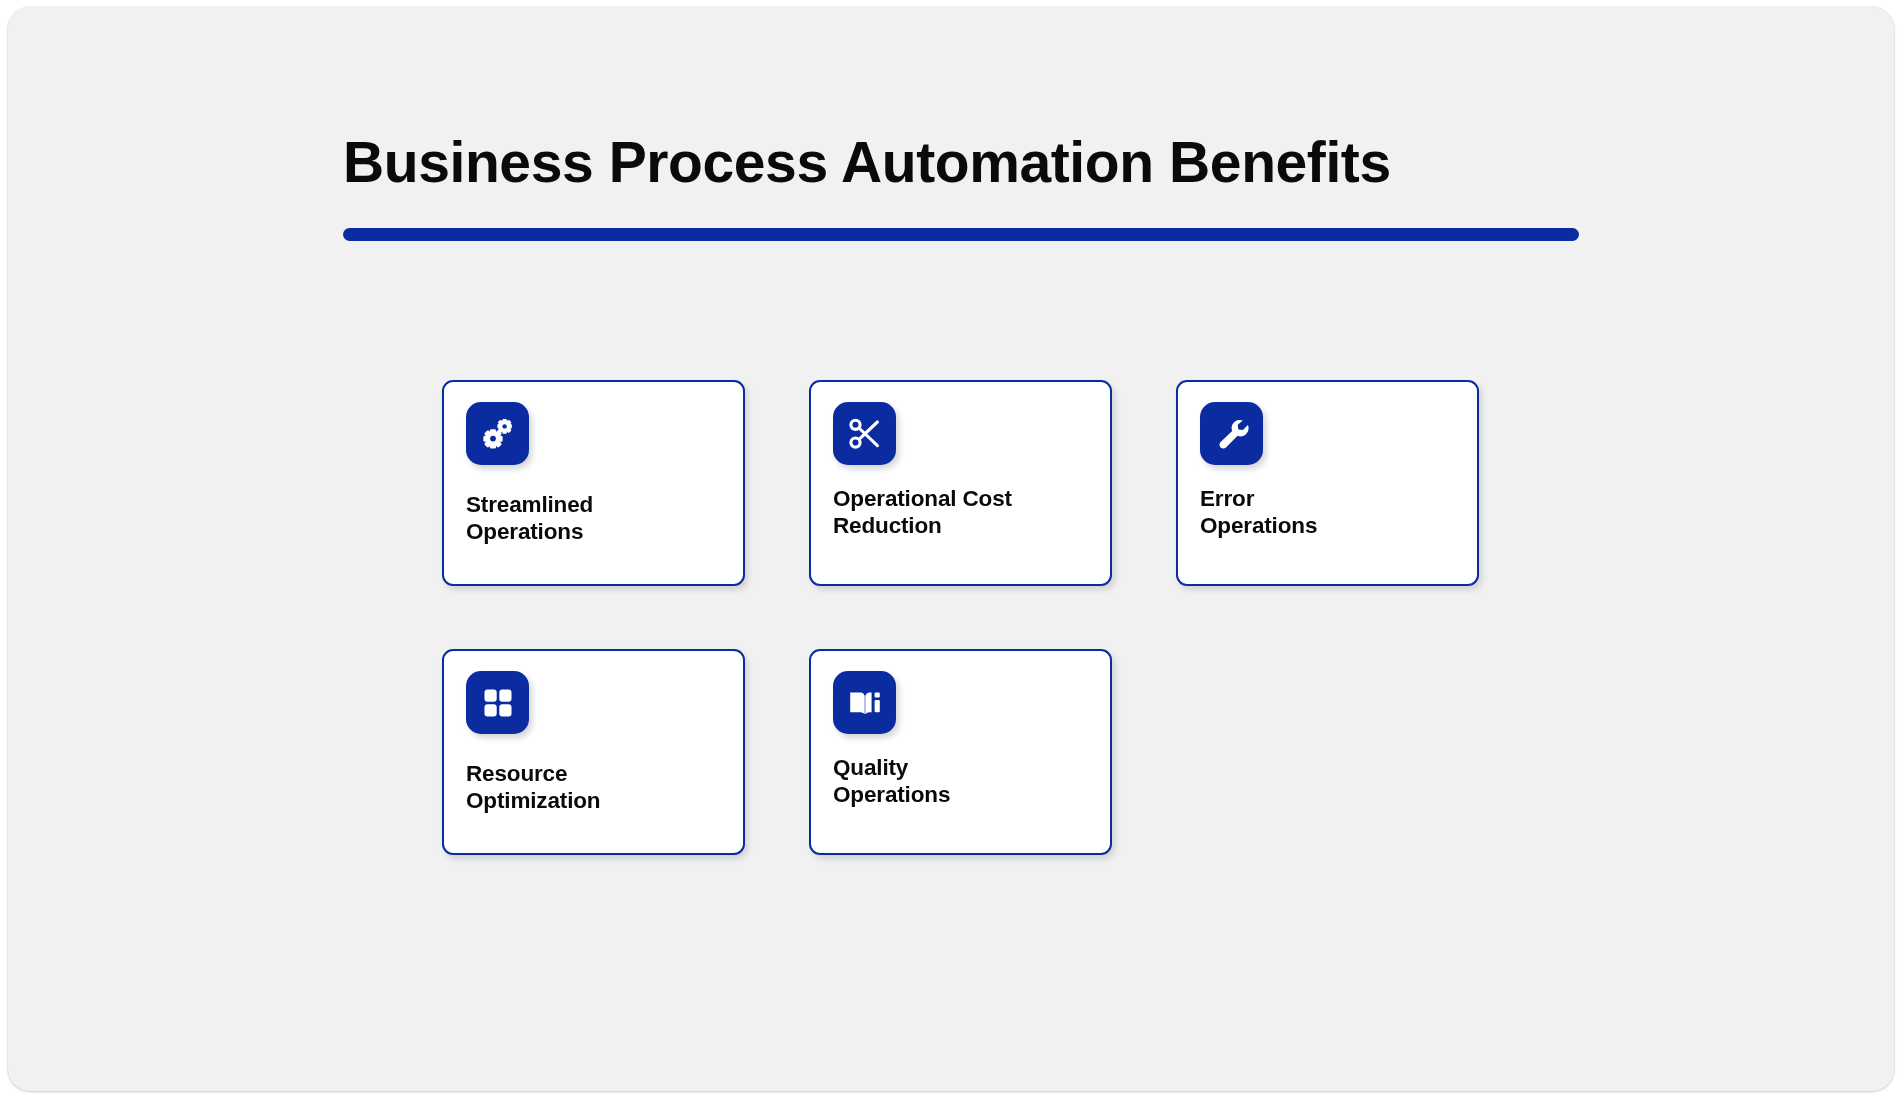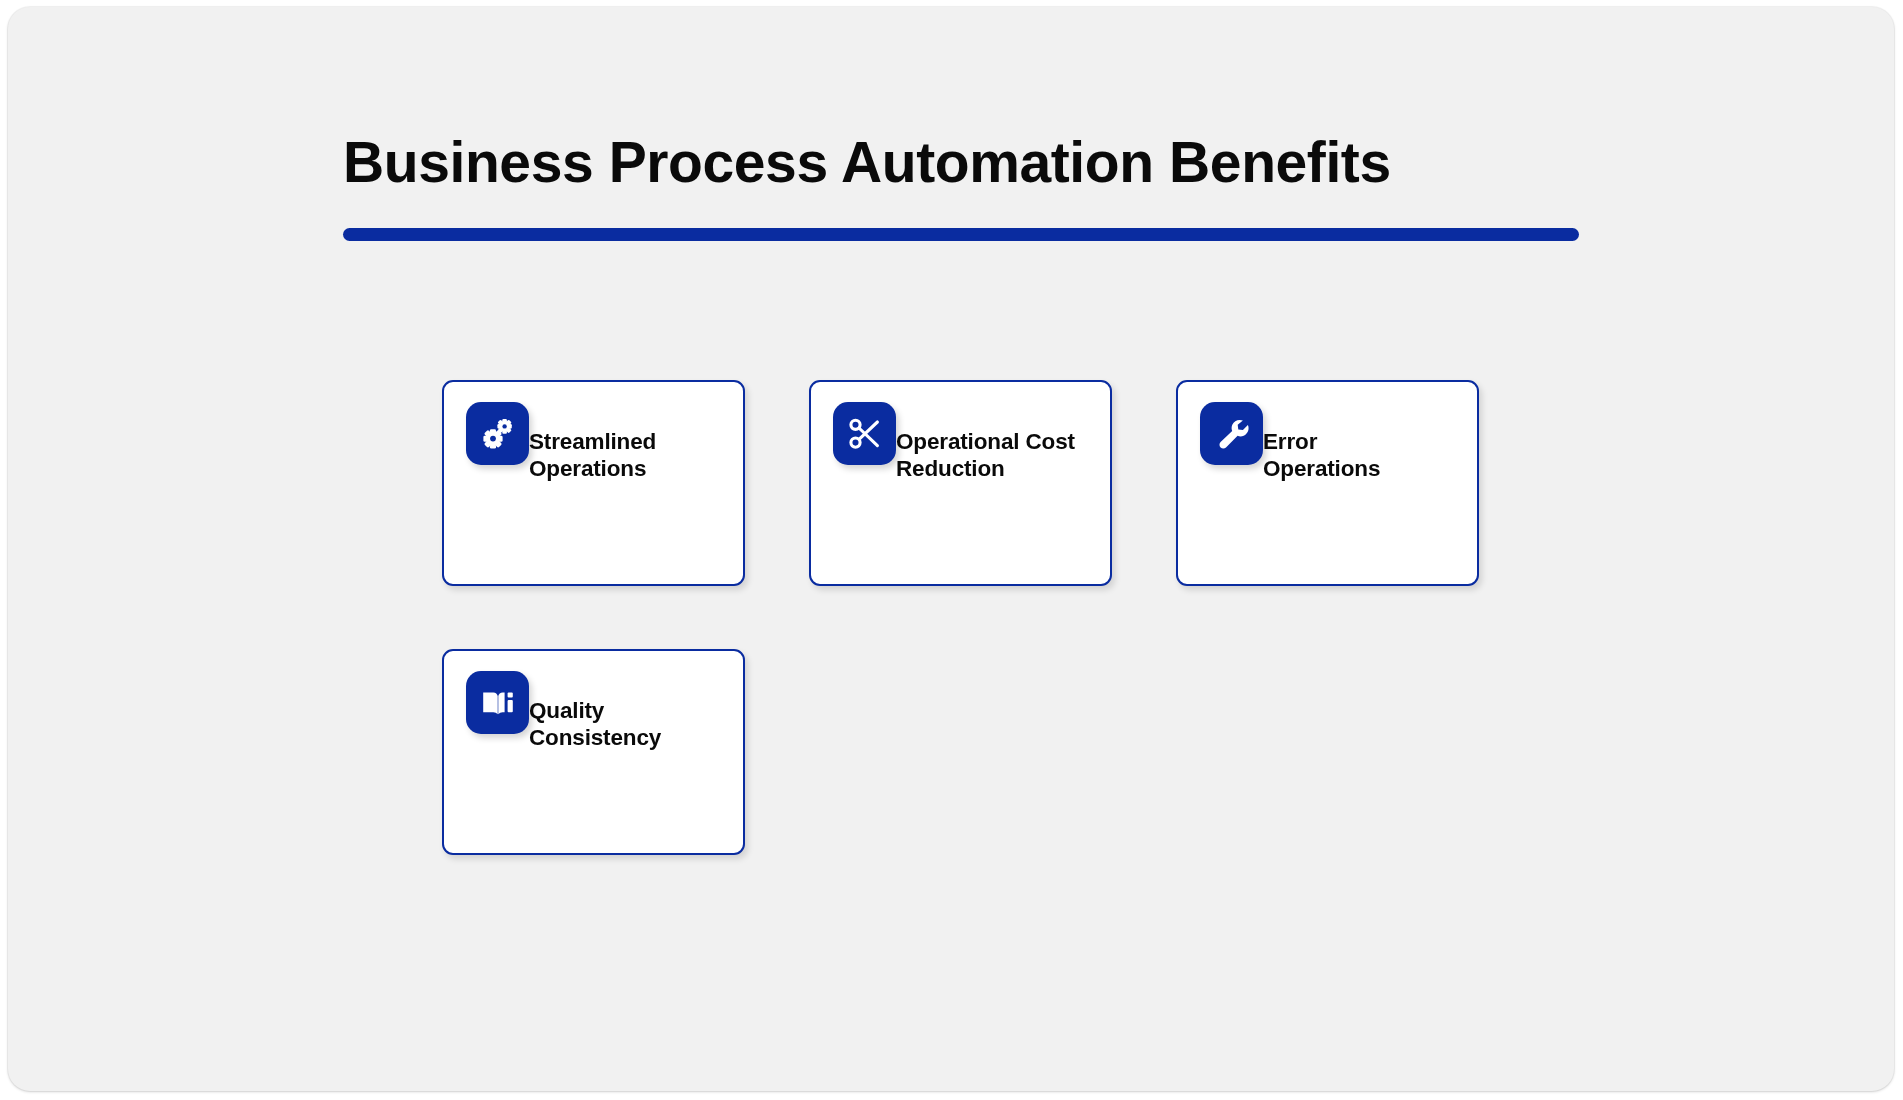--- a/index.html
+++ b/index.html
@@ -78,21 +78,21 @@
     position: relative;
     box-sizing: border-box;
     width: 303px;
     background: #ffffff;
     border: 2.5px solid #0a2ca0;
     border-radius: 11px;
     padding: 20px 22px 22px 22px;
     box-shadow: 3px 4px 6px rgba(0,0,0,0.13);
     min-height: 202px;
     display: flex;
-    flex-direction: row;
+    flex-direction: column;
   }
   .benefit-card.tall { min-height: 206px; }
 
   .icon-tile {
     width: 63px;
     height: 63px;
     border-radius: 15px;
     background: #0a2ca0;
     display: flex;
     align-items: center;
@@ -105,21 +105,21 @@
   .card-label {
     margin-top: 26px;
     font-family: "Liberation Sans", sans-serif;
     font-size: 22.5px;
     font-weight: 700;
     line-height: 1.22;
     color: #0a0a0a;
     letter-spacing: -0.15px;
     white-space: pre-line;
   }
-  .benefit-card.tall .card-label { margin-top: 26px; }
+  .benefit-card.tall .card-label { margin-top: 20px; }
 </style>
 </head>
 <body>
 
 <div class="page-panel">
   <div class="content">
 
     <div class="title-block">
       <h1 class="page-title">Business Process Automation Benefits</h1>
       <div class="title-rule"></div>
@@ -178,32 +178,46 @@
       <div class="benefit-card tall">
         <div class="icon-tile">
           <svg width="40" height="40" viewBox="0 0 40 40" aria-hidden="true">
             <path fill="#ffffff" d="M30.9 6.6c-4.1-1.6-8.8 0.0-10.6 4.1 -0.9 2.1-0.9 4.3-0.1 6.2L8.6 28.0c-1.5 1.5-1.5 3.9 0 5.4 1.5 1.5 3.9 1.5 5.4 0L25.6 21.8c1.9 0.8 4.1 0.8 6.1-0.1 4.1-1.8 6.0-6.6 4.2-10.7l-5.0 5.0 -4.6-0.6 -0.6-4.6 5.2-4.2z"></path>
           </svg>
         </div>
         <div class="card-label">Error
 Operations</div>
       </div>
 
+      <div class="benefit-card">
+        <div class="icon-tile">
+          <svg width="40" height="40" viewBox="0 0 40 40" aria-hidden="true">
+            <g fill="#ffffff">
+              <rect x="6.5" y="6.5" width="12.2" height="12.2" rx="3.0"></rect>
+              <rect x="21.3" y="6.5" width="12.2" height="12.2" rx="3.0"></rect>
+              <rect x="6.5" y="21.3" width="12.2" height="12.2" rx="3.0"></rect>
+              <rect x="21.3" y="21.3" width="12.2" height="12.2" rx="3.0"></rect>
+            </g>
+          </svg>
+        </div>
+        <div class="card-label">Resource
+Optimization</div>
+      </div>
 
 
       <div class="benefit-card tall">
         <div class="icon-tile">
           <svg width="40" height="40" viewBox="0 0 40 40" aria-hidden="true">
             <g fill="#ffffff">
               <path d="M5.2 9.4 h10.2 c2.2 0 4.0 1.6 4.3 3.7 V31.2 c-1.0-1.2-2.6-2.0-4.3-2.0 H5.2 Z"></path>
               <path d="M20.3 13.1 c0.3-2.1 2.1-3.7 4.3-3.7 h2.0 v19.8 h-2.0 c-1.7 0-3.3 0.8-4.3 2.0 Z"></path>
               <rect x="29.6" y="9.4" width="5.2" height="5.0" rx="1.0"></rect>
               <rect x="29.6" y="17.0" width="5.2" height="12.2" rx="1.0"></rect>
             </g>
           </svg>
         </div>
         <div class="card-label">Quality
-Consistency</div>
+Operations</div>
       </div>
 
     </div>
   </div>
 </div>
 
 </body></html>

